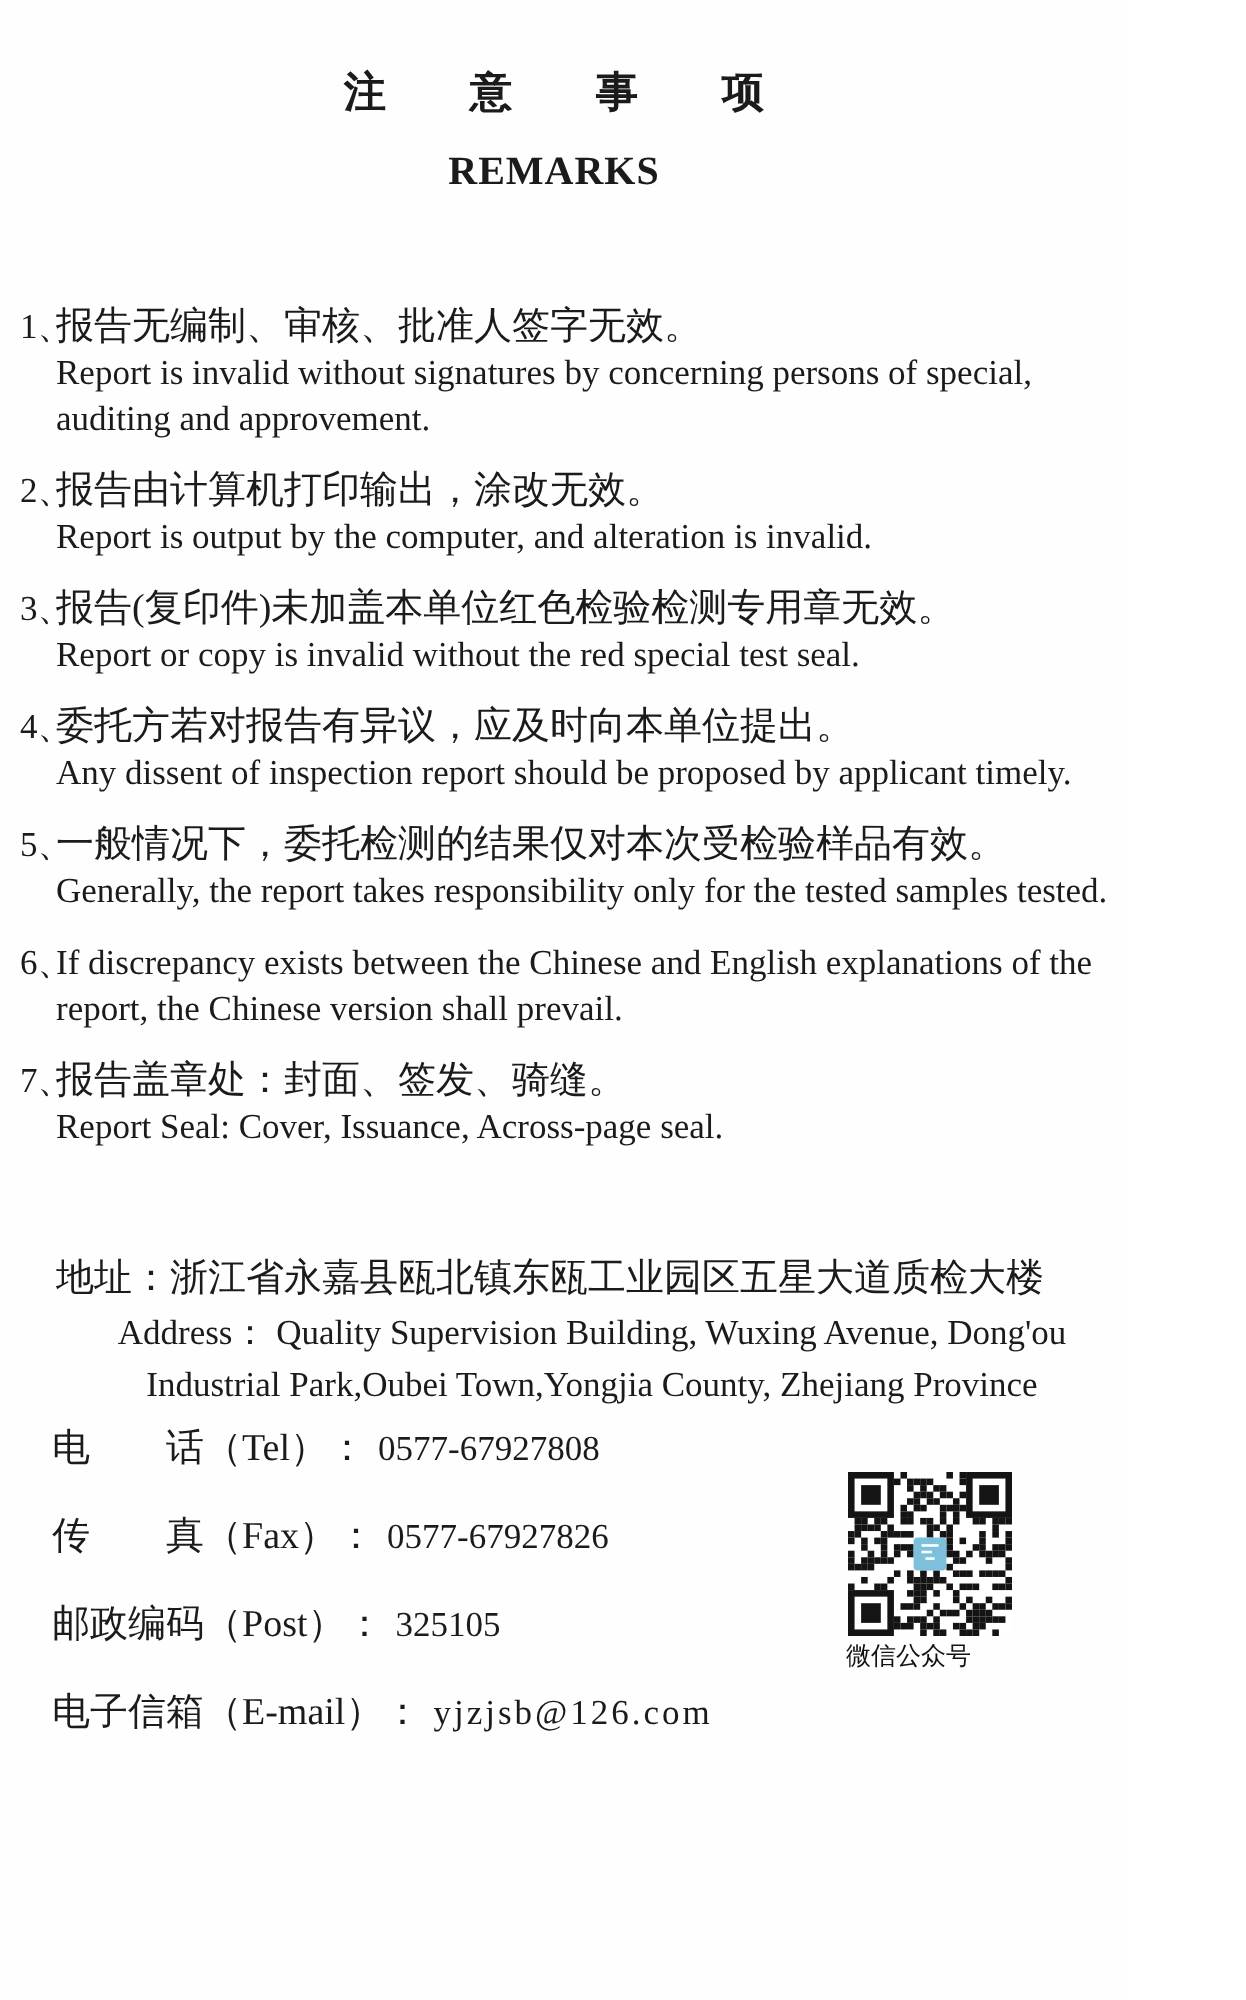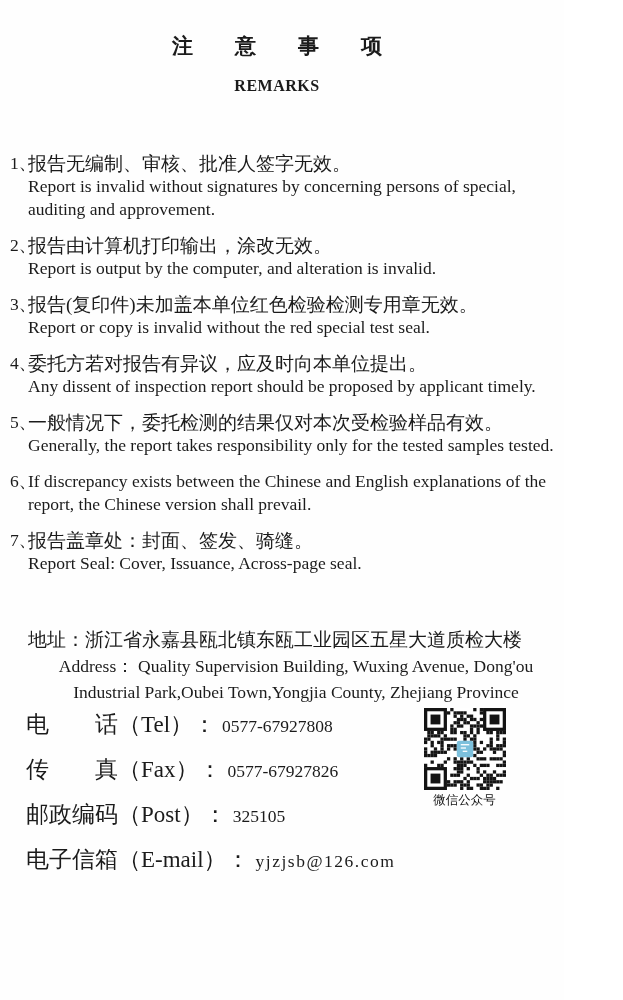--- a/index.html
+++ b/index.html
@@ -17,21 +17,21 @@
   .title-cn {
     font-size: 21px;
     font-weight: 700;
     line-height: 26px;
     letter-spacing: 42px;  
     padding-left: 42px;    
     white-space: nowrap;
   }
   .title-en {
     margin-top: 16px;
-    font-size: 16px;
+    font-size: 20px;
     font-weight: 700;
     letter-spacing: 0.5px;
     line-height: 22px;
   }
   
   .items { margin-top: 55px; }
   .item { position: relative; padding-left: 28px; margin-bottom: 13px; }
   .item .num {
     position: absolute;
     left: 10px;
@@ -42,25 +42,25 @@
   }
   .cn  { font-size: 19px;   line-height: 23px; }
   .en  { font-size: 17.5px; line-height: 23px; max-width: 570px; }
   
   .address-block { margin-top: 52px; padding-left: 28px; }
   .address-cn { font-size: 19px;   line-height: 26px; }
   .address-en { font-size: 17.5px; line-height: 26px; max-width: 578px; text-align: center; }
   
   .contacts { margin-top: 8px; padding-left: 26px; }
   .contact-row { margin-bottom: 20px; line-height: 23px; }
-  .contact-label { font-size: 23px; }
+  .contact-label { font-size: 19px; }
   .contact-value { font-size: 17.5px; margin-left: 6px; }
   .contact-row.email .contact-value { letter-spacing: 1.5px; }
   
-  .qr-block { position: absolute; left: 423px; top: 708px; width: 83px; text-align: center; }
+  .qr-block { position: absolute; left: 423px; top: 736px; width: 83px; text-align: left; }
   .qr-svg { display: block; width: 82px; height: 82px; margin: 0 auto; }
   .qr-caption { margin-top: 3px; font-size: 12.5px; line-height: 14px; color: #111; }
 </style>
 </head>
 <body>
 
 <div class="page">
 
   <div class="header">
     <div class="title-cn">注意事项</div>

